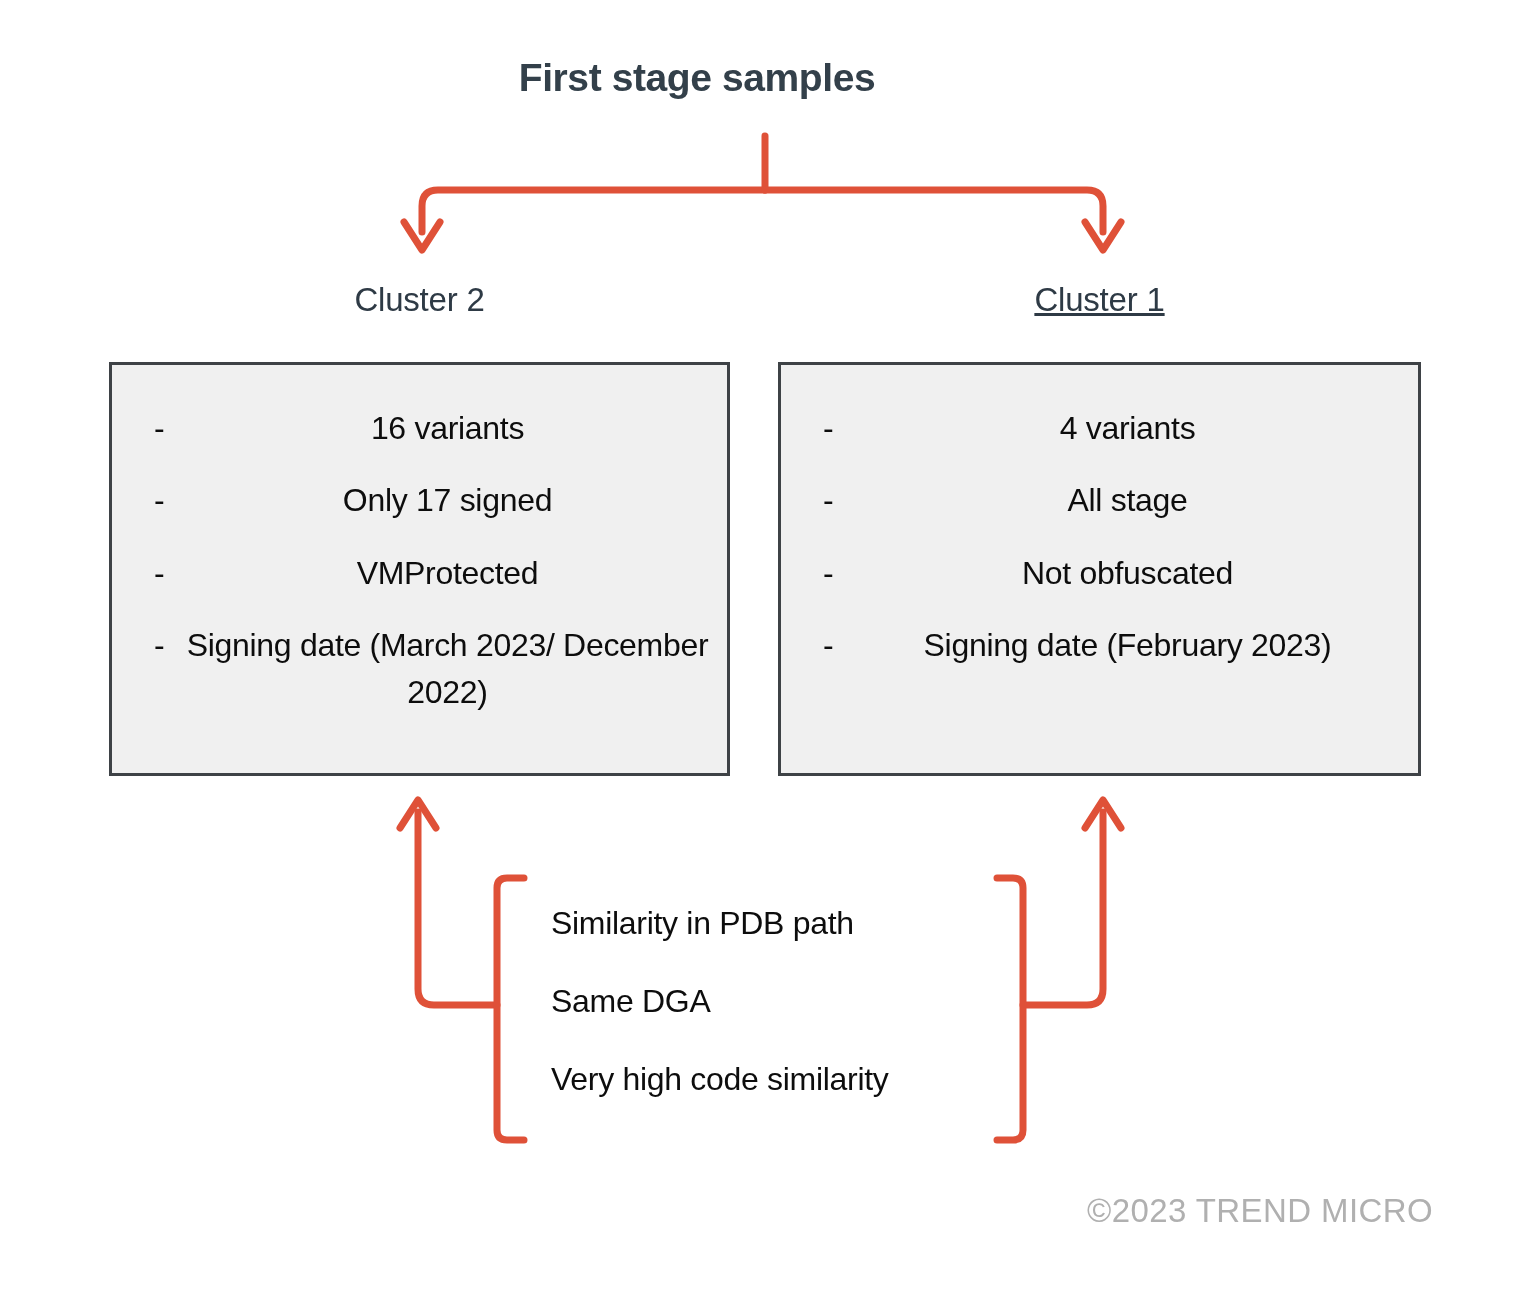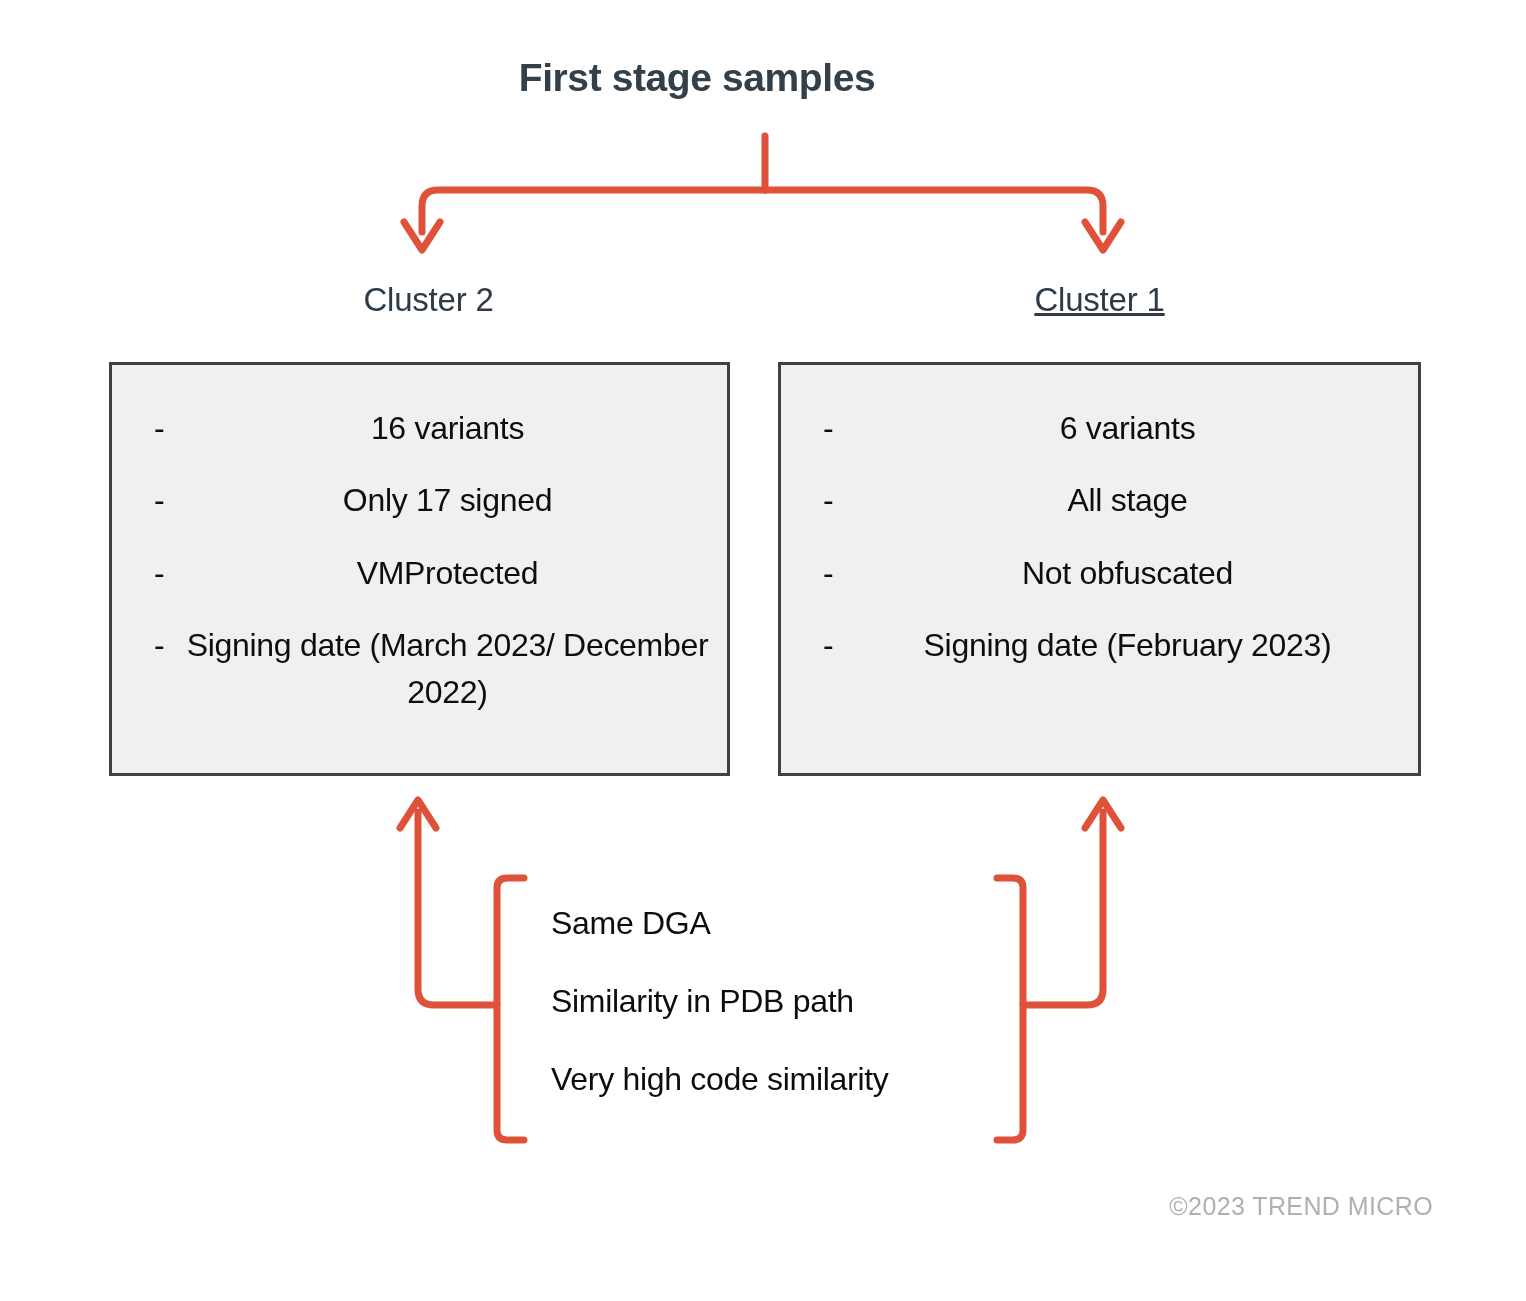--- a/index.html
+++ b/index.html
@@ -38,21 +38,21 @@
   }
 
   
   .cluster-caption {
     position: absolute;
     font-size: 33px;
     color: #2e3a45;
     letter-spacing: -0.2px;
     white-space: nowrap;
   }
-  #cluster-2-caption { left: 118px; top: 281px; width: 621px; text-align: center; }
+  #cluster-2-caption { left: 109px; top: 281px; width: 621px; text-align: center; }
   #cluster-1-caption { left: 778px; top: 281px; width: 643px; text-align: center; text-decoration: underline; }
 
   
   .cluster-box {
     position: absolute;
     top: 362px;
     height: 414px;
     background: #f0f0f0;
     border: 3px solid #3e4246;
     box-sizing: border-box;
@@ -96,21 +96,21 @@
     margin-bottom: 41px;
     white-space: nowrap;
   }
   .similarity-line:last-child { margin-bottom: 13px; }
 
   
   #copyright {
     position: absolute;
     right: 93px;
     top: 1192px;
-    font-size: 25px;
+    font-size: 33px;
     color: #b0b0b0;
     letter-spacing: 0.4px;
     white-space: nowrap;
   }
 </style>
 </head>
 <body>
 
 <div id="canvas">
 
@@ -159,38 +159,38 @@
         <span class="bullet-dash">-</span>
         <span class="bullet-text">Signing date (March 2023/ December 2022)</span>
       </div>
     </div>
   </div>
 
   <div id="cluster-1-box" class="cluster-box">
     <div class="bullet-list">
       <div class="bullet-item">
         <span class="bullet-dash">-</span>
-        <span class="bullet-text">6 variants</span>
+        <span class="bullet-text">4 variants</span>
       </div>
       <div class="bullet-item">
         <span class="bullet-dash">-</span>
         <span class="bullet-text">All stage</span>
       </div>
       <div class="bullet-item">
         <span class="bullet-dash">-</span>
         <span class="bullet-text">Not obfuscated</span>
       </div>
       <div class="bullet-item">
         <span class="bullet-dash">-</span>
         <span class="bullet-text">Signing date (February 2023)</span>
       </div>
     </div>
   </div>
 
   <div id="similarity-notes">
+    <div class="similarity-line">Similarity in PDB path</div>
     <div class="similarity-line">Same DGA</div>
-    <div class="similarity-line">Similarity in PDB path</div>
     <div class="similarity-line">Very high code similarity</div>
   </div>
 
   <div id="copyright">©2023 TREND MICRO</div>
 
 </div>
 
 </body></html>

